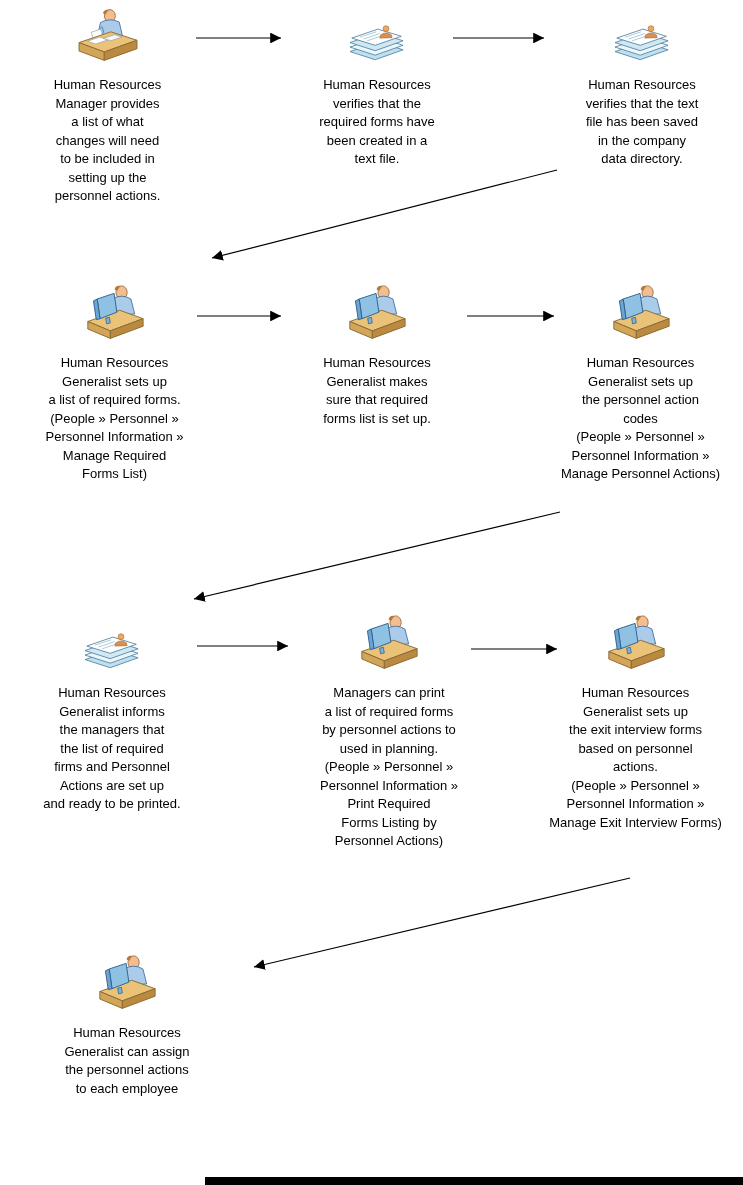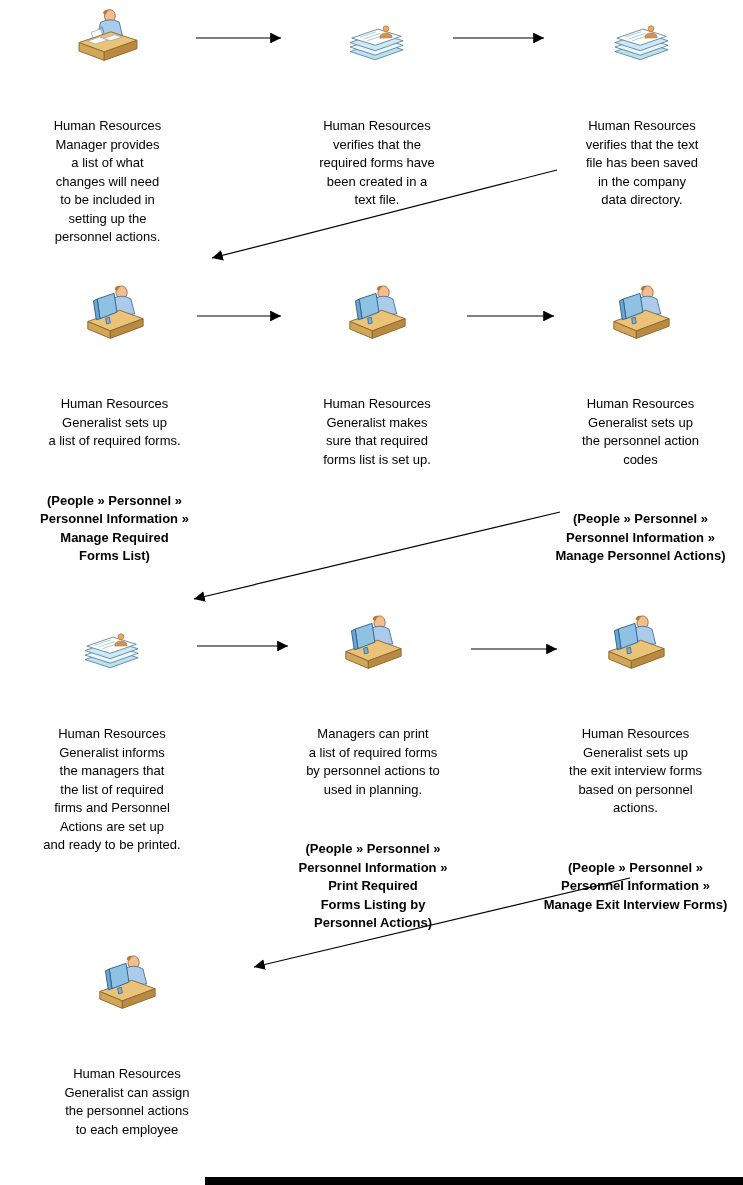--- a/index.html
+++ b/index.html
@@ -25,23 +25,22 @@
     height: 62px;
     display: flex;
     align-items: flex-end;
     justify-content: center;
     margin-bottom: 10px;
   }
   .cap {
     font-size: 13px;
     line-height: 18.5px;
     white-space: pre-line;
-    margin-top: 41px;
-  }
-  .cap.path { font-weight: bold; }
+  }
+  .cap.path { font-weight: normal; }
 
   .arrows {
     position: absolute;
     left: 0; top: 0;
     pointer-events: none;
   }
   .arrows line { stroke: #000; stroke-width: 1.2; }
 
   .bottom-bar {
     position: absolute;
@@ -216,21 +215,21 @@
     <div class="cap">Human Resources
 Generalist informs
 the managers that
 the list of required
 firms and Personnel
 Actions are set up
 and ready to be printed.</div>
     <div class="cap path"></div>
   </div>
 
-  <div class="step" style="left:268px;top:612px;width:210px">
+  <div class="step" style="left:284px;top:612px;width:210px">
     <div class="icon-wrap">
       <svg width="66" height="60" viewBox="0 0 70 64">
           <use href="#sym-person-computer"></use>
         </svg>
     </div>
     <div class="cap">Managers can print
 a list of required forms
 by personnel actions to
 used in planning.</div>
     <div class="cap path">(People » Personnel »

